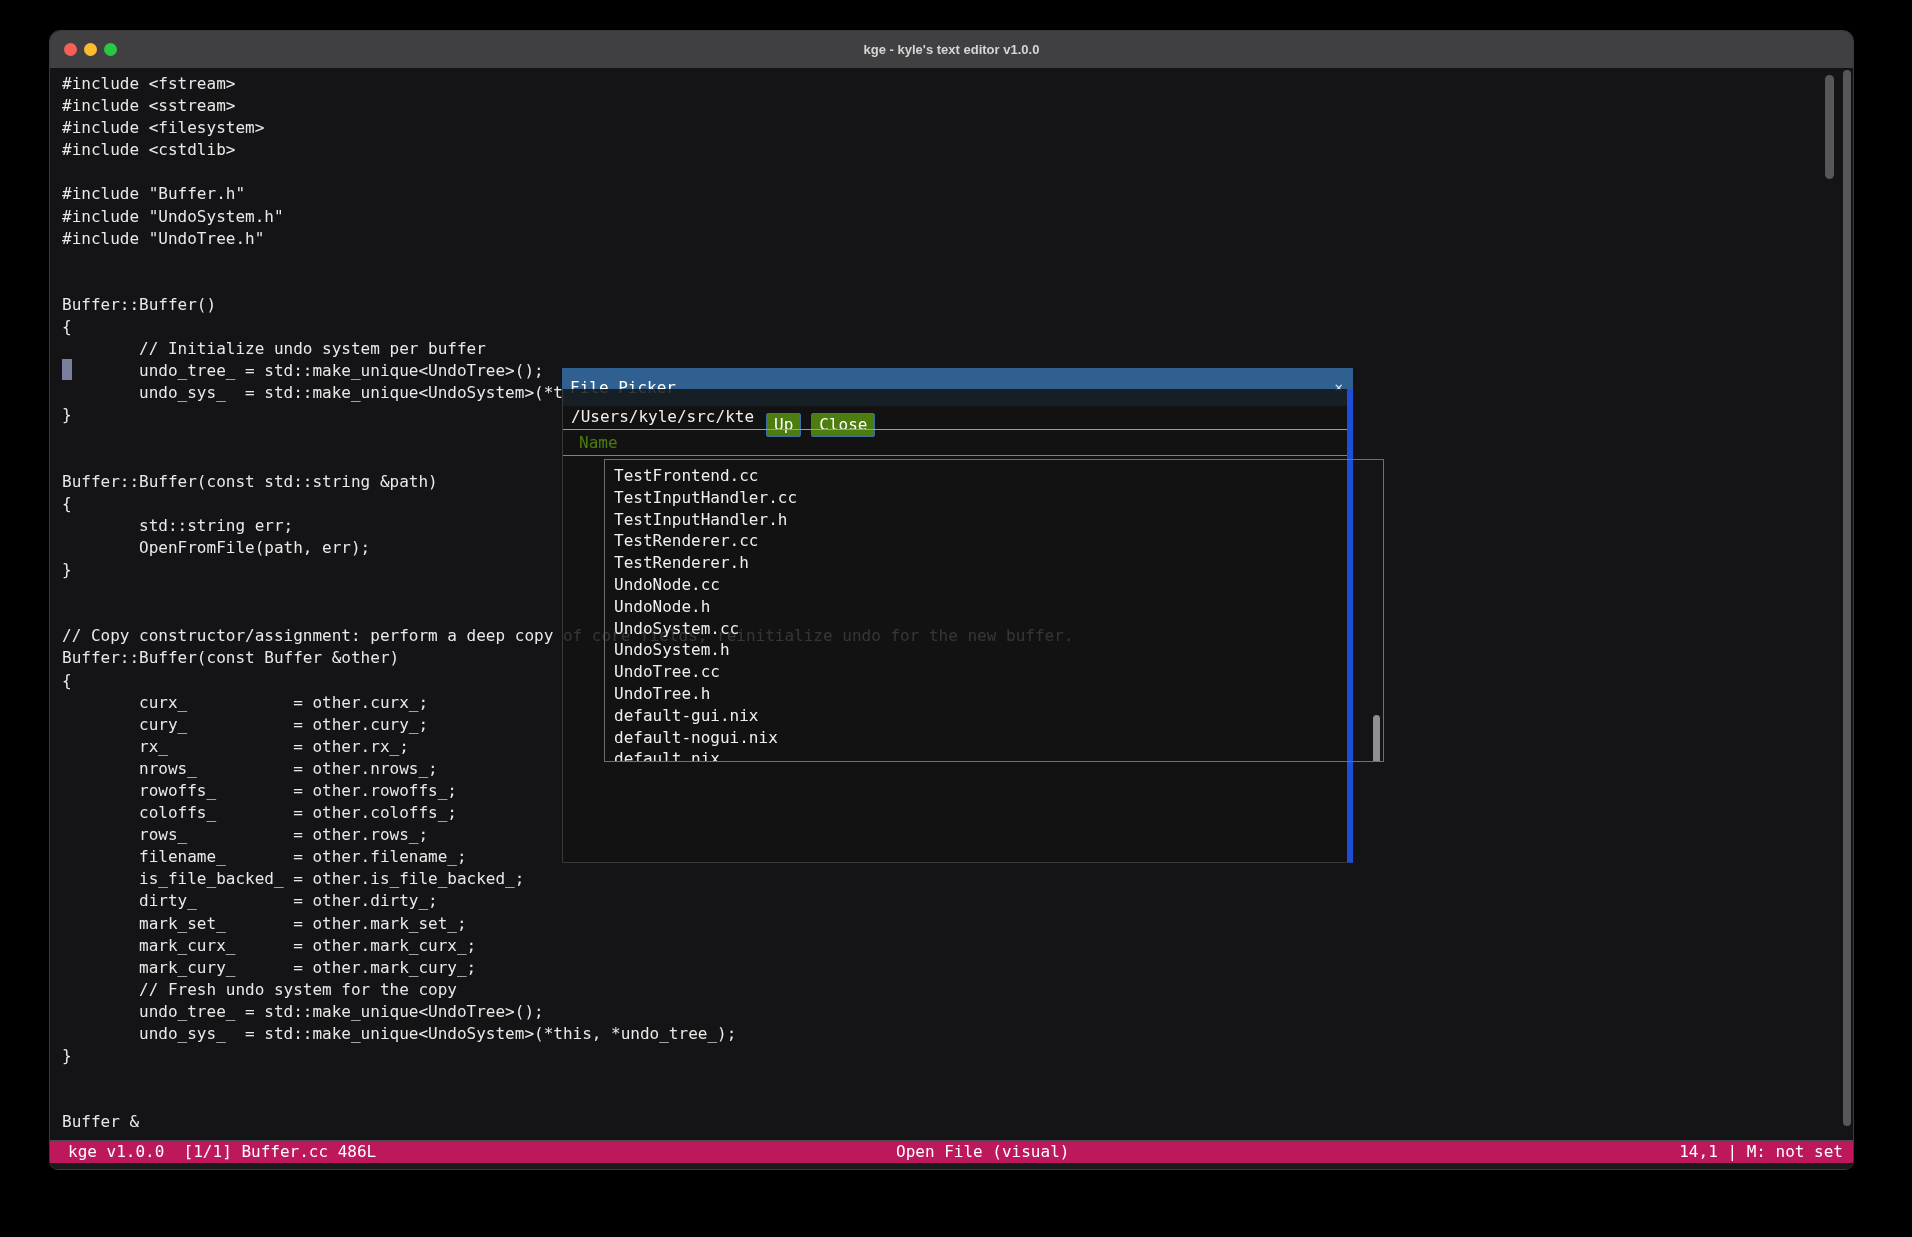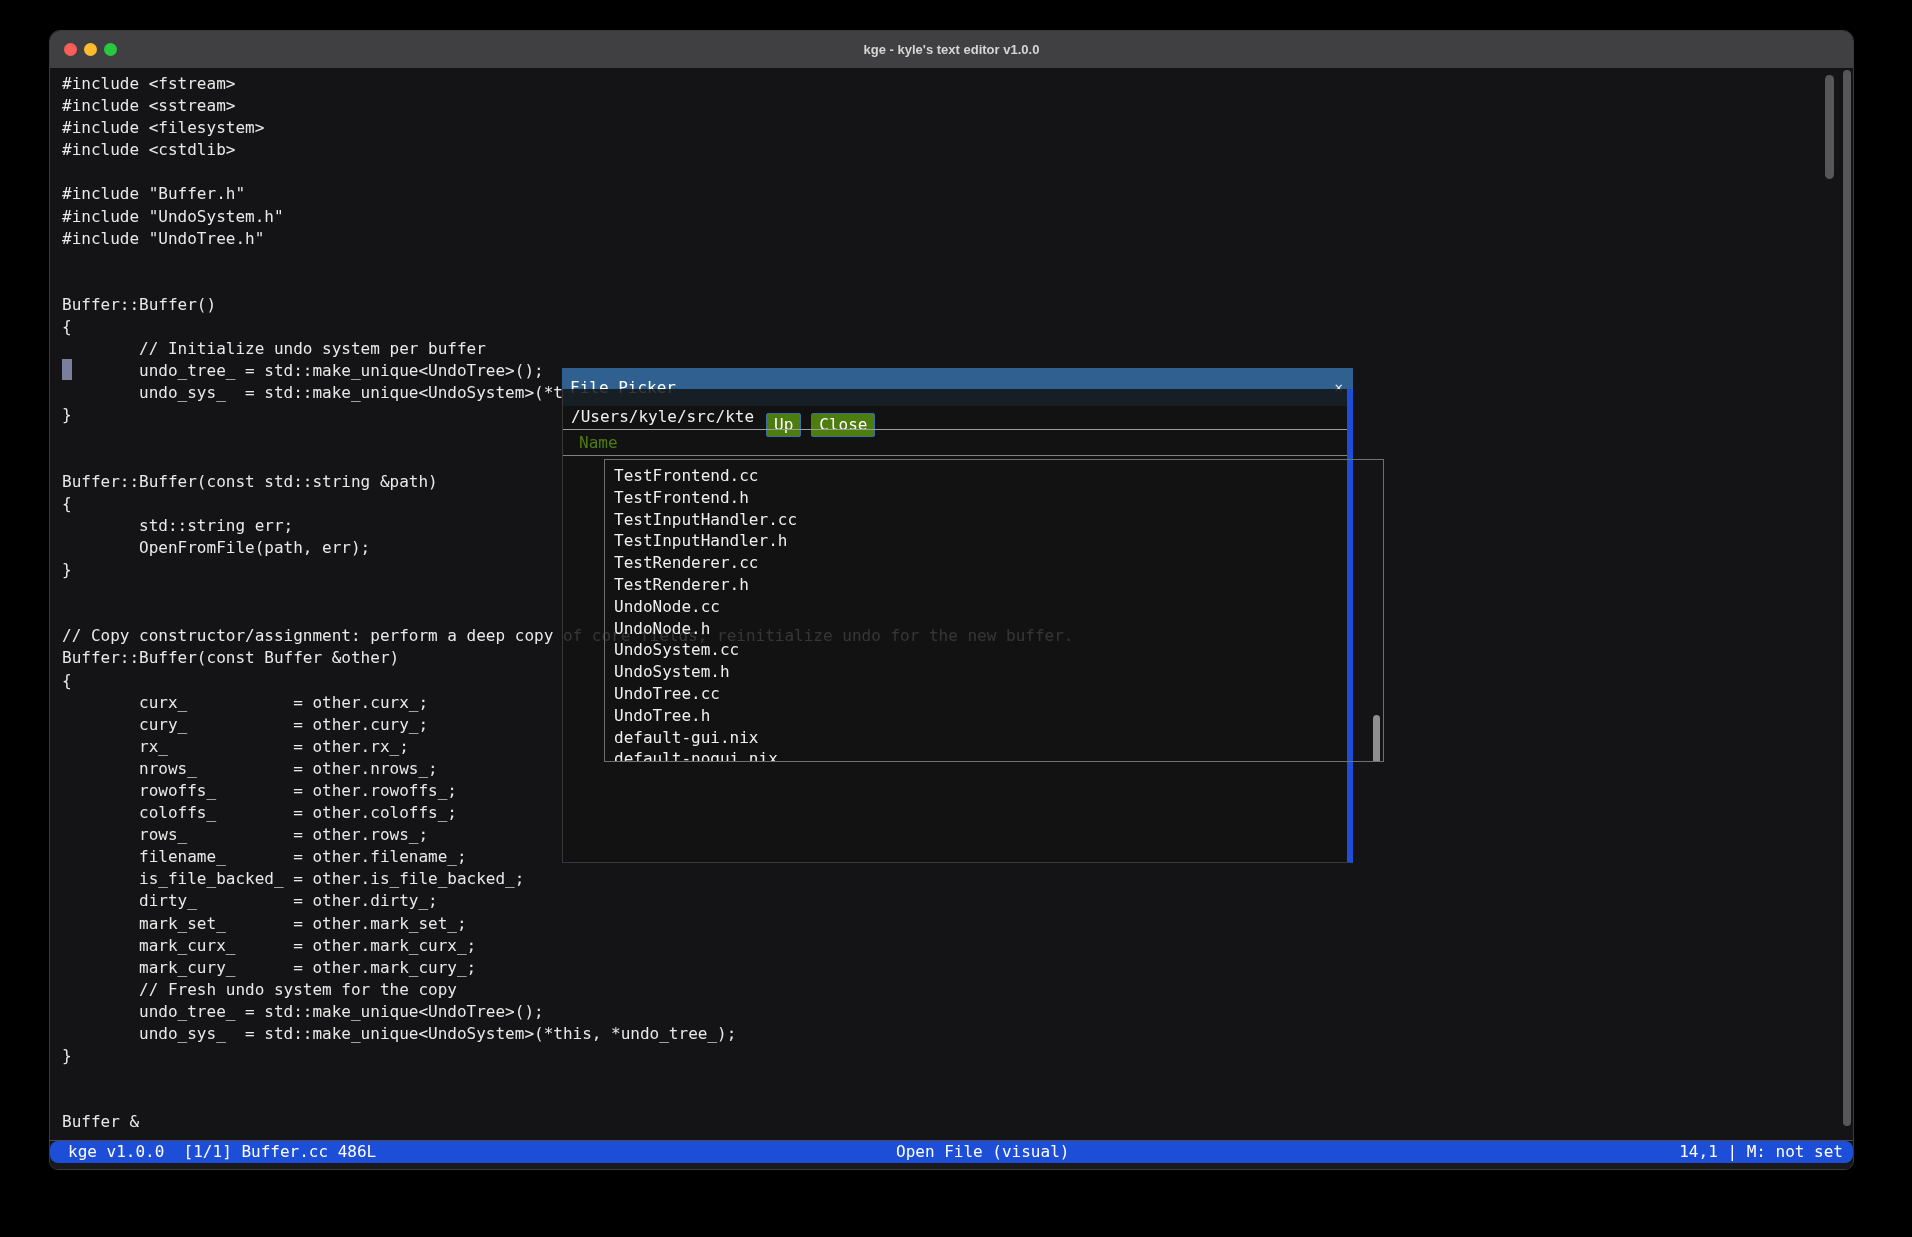--- a/index.html
+++ b/index.html
@@ -75,22 +75,22 @@
   .listbox .inner { padding: 5px 0 0 9px; }
   .file-row { color: #f0f0f0; font-size: 16px; line-height: 21.8px; white-space: pre; }
   .list-thumb {
     position: absolute; right: 3px; top: 255px; width: 7px; height: 94px;
     background: #8f8f8f; border-radius: 3.5px;
   }
 
   
   .status-sep { flex: 0 0 1px; height: 1px; background: #4c4c4e; }
   .statusbar {
-    flex: 0 0 22px; height: 22px; background: #1d4ed8; position: relative;
-    color: #fff; font-size: 16px; line-height: 22px; border-radius: 8px;
+    flex: 0 0 22px; height: 22px; background: #be185d; position: relative;
+    color: #fff; font-size: 16px; line-height: 22px;
   }
   .statusbar span { position: absolute; white-space: pre; top: 0; }
   .sb-left { left: 18px; }
   .sb-center { left: 846px; }
   .sb-right { right: 10px; }
   .bottom-pad { flex: 0 0 6px; background: #1a1a1c; }
 </style>
 </head>
 <body>
 
@@ -168,21 +168,20 @@
           <span class="path-text">/Users/kyle/src/kte</span>
           <span class="dlg-btn btn-up">Up</span>
           <span class="dlg-btn btn-close">Close</span>
         </div>
         <div class="sep1"></div>
         <div class="name-label">Name</div>
         <div class="sep2"></div>
         <div class="listbox">
           <div class="inner">
               <div class="file-row">TestFrontend.cc</div>
-              <div class="file-row">TestFrontend.h</div>
               <div class="file-row">TestInputHandler.cc</div>
               <div class="file-row">TestInputHandler.h</div>
               <div class="file-row">TestRenderer.cc</div>
               <div class="file-row">TestRenderer.h</div>
               <div class="file-row">UndoNode.cc</div>
               <div class="file-row">UndoNode.h</div>
               <div class="file-row">UndoSystem.cc</div>
               <div class="file-row">UndoSystem.h</div>
               <div class="file-row">UndoTree.cc</div>
               <div class="file-row">UndoTree.h</div>

